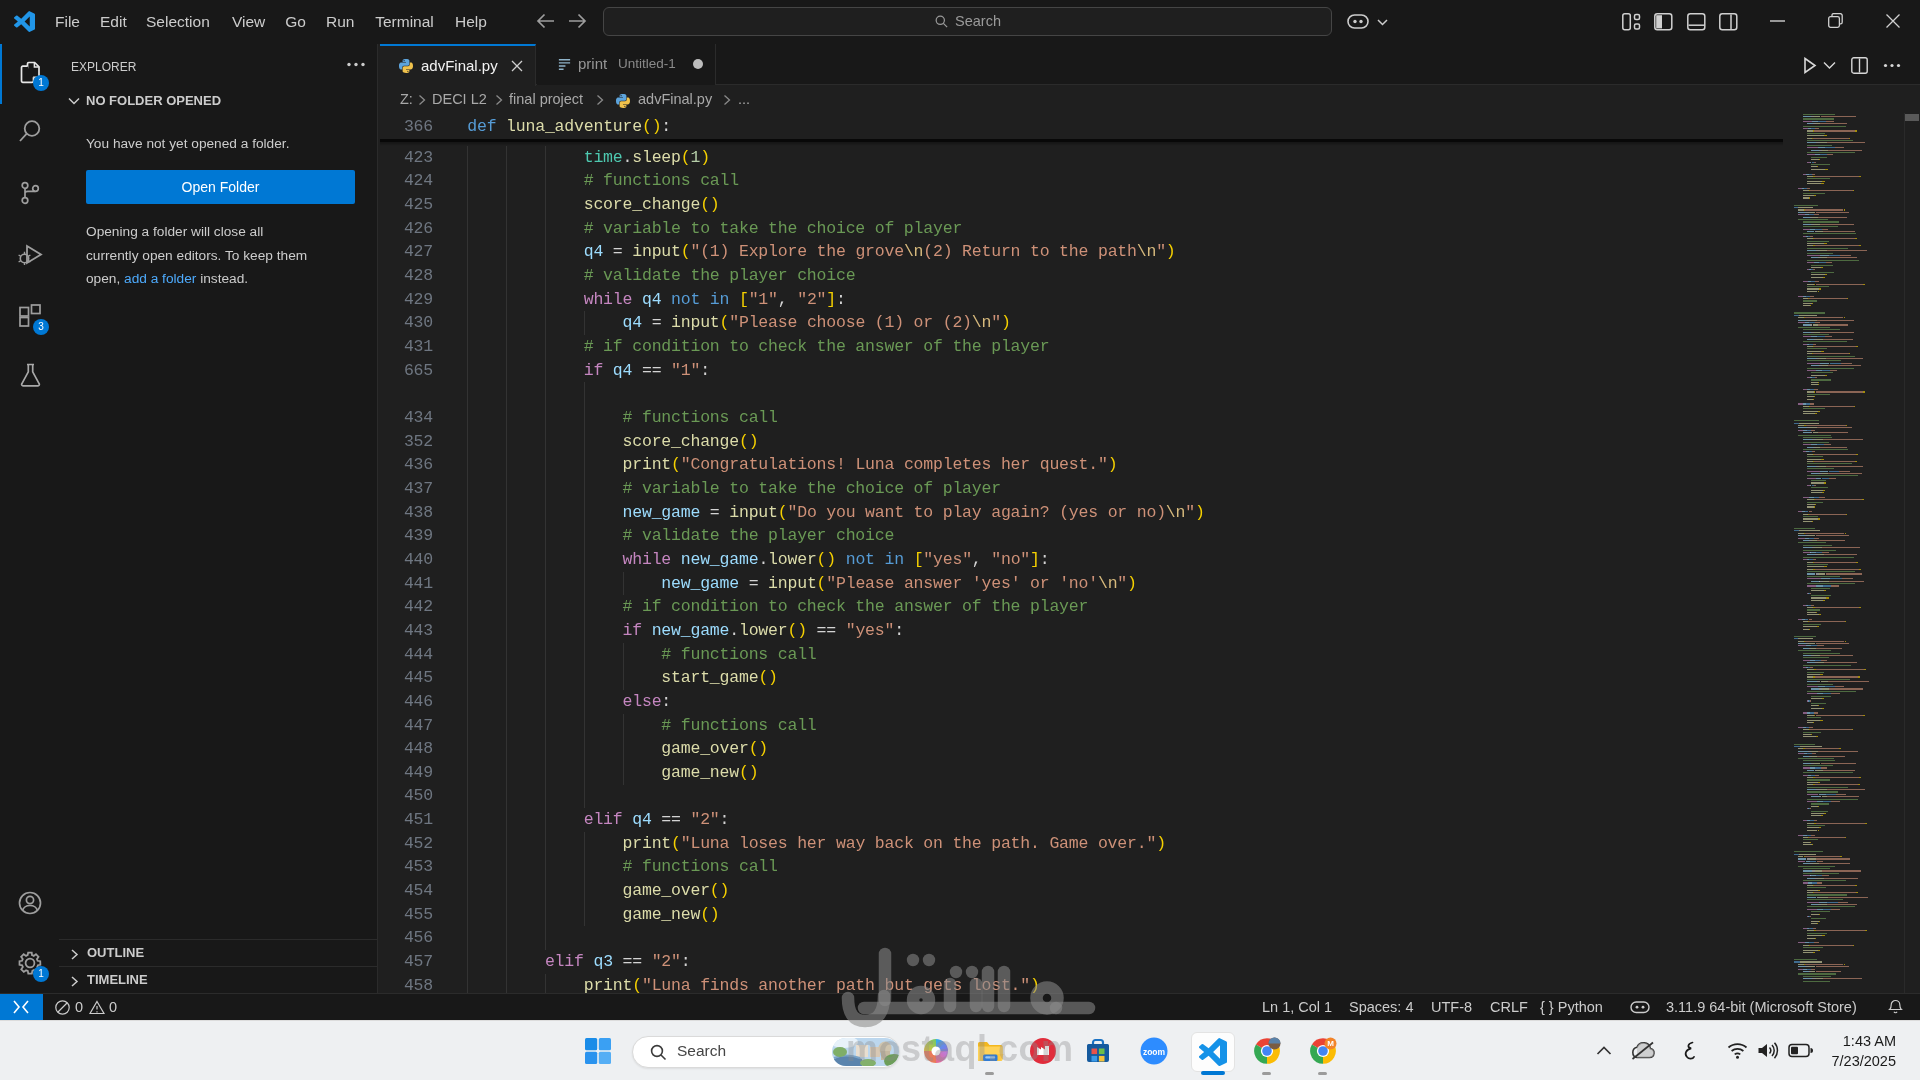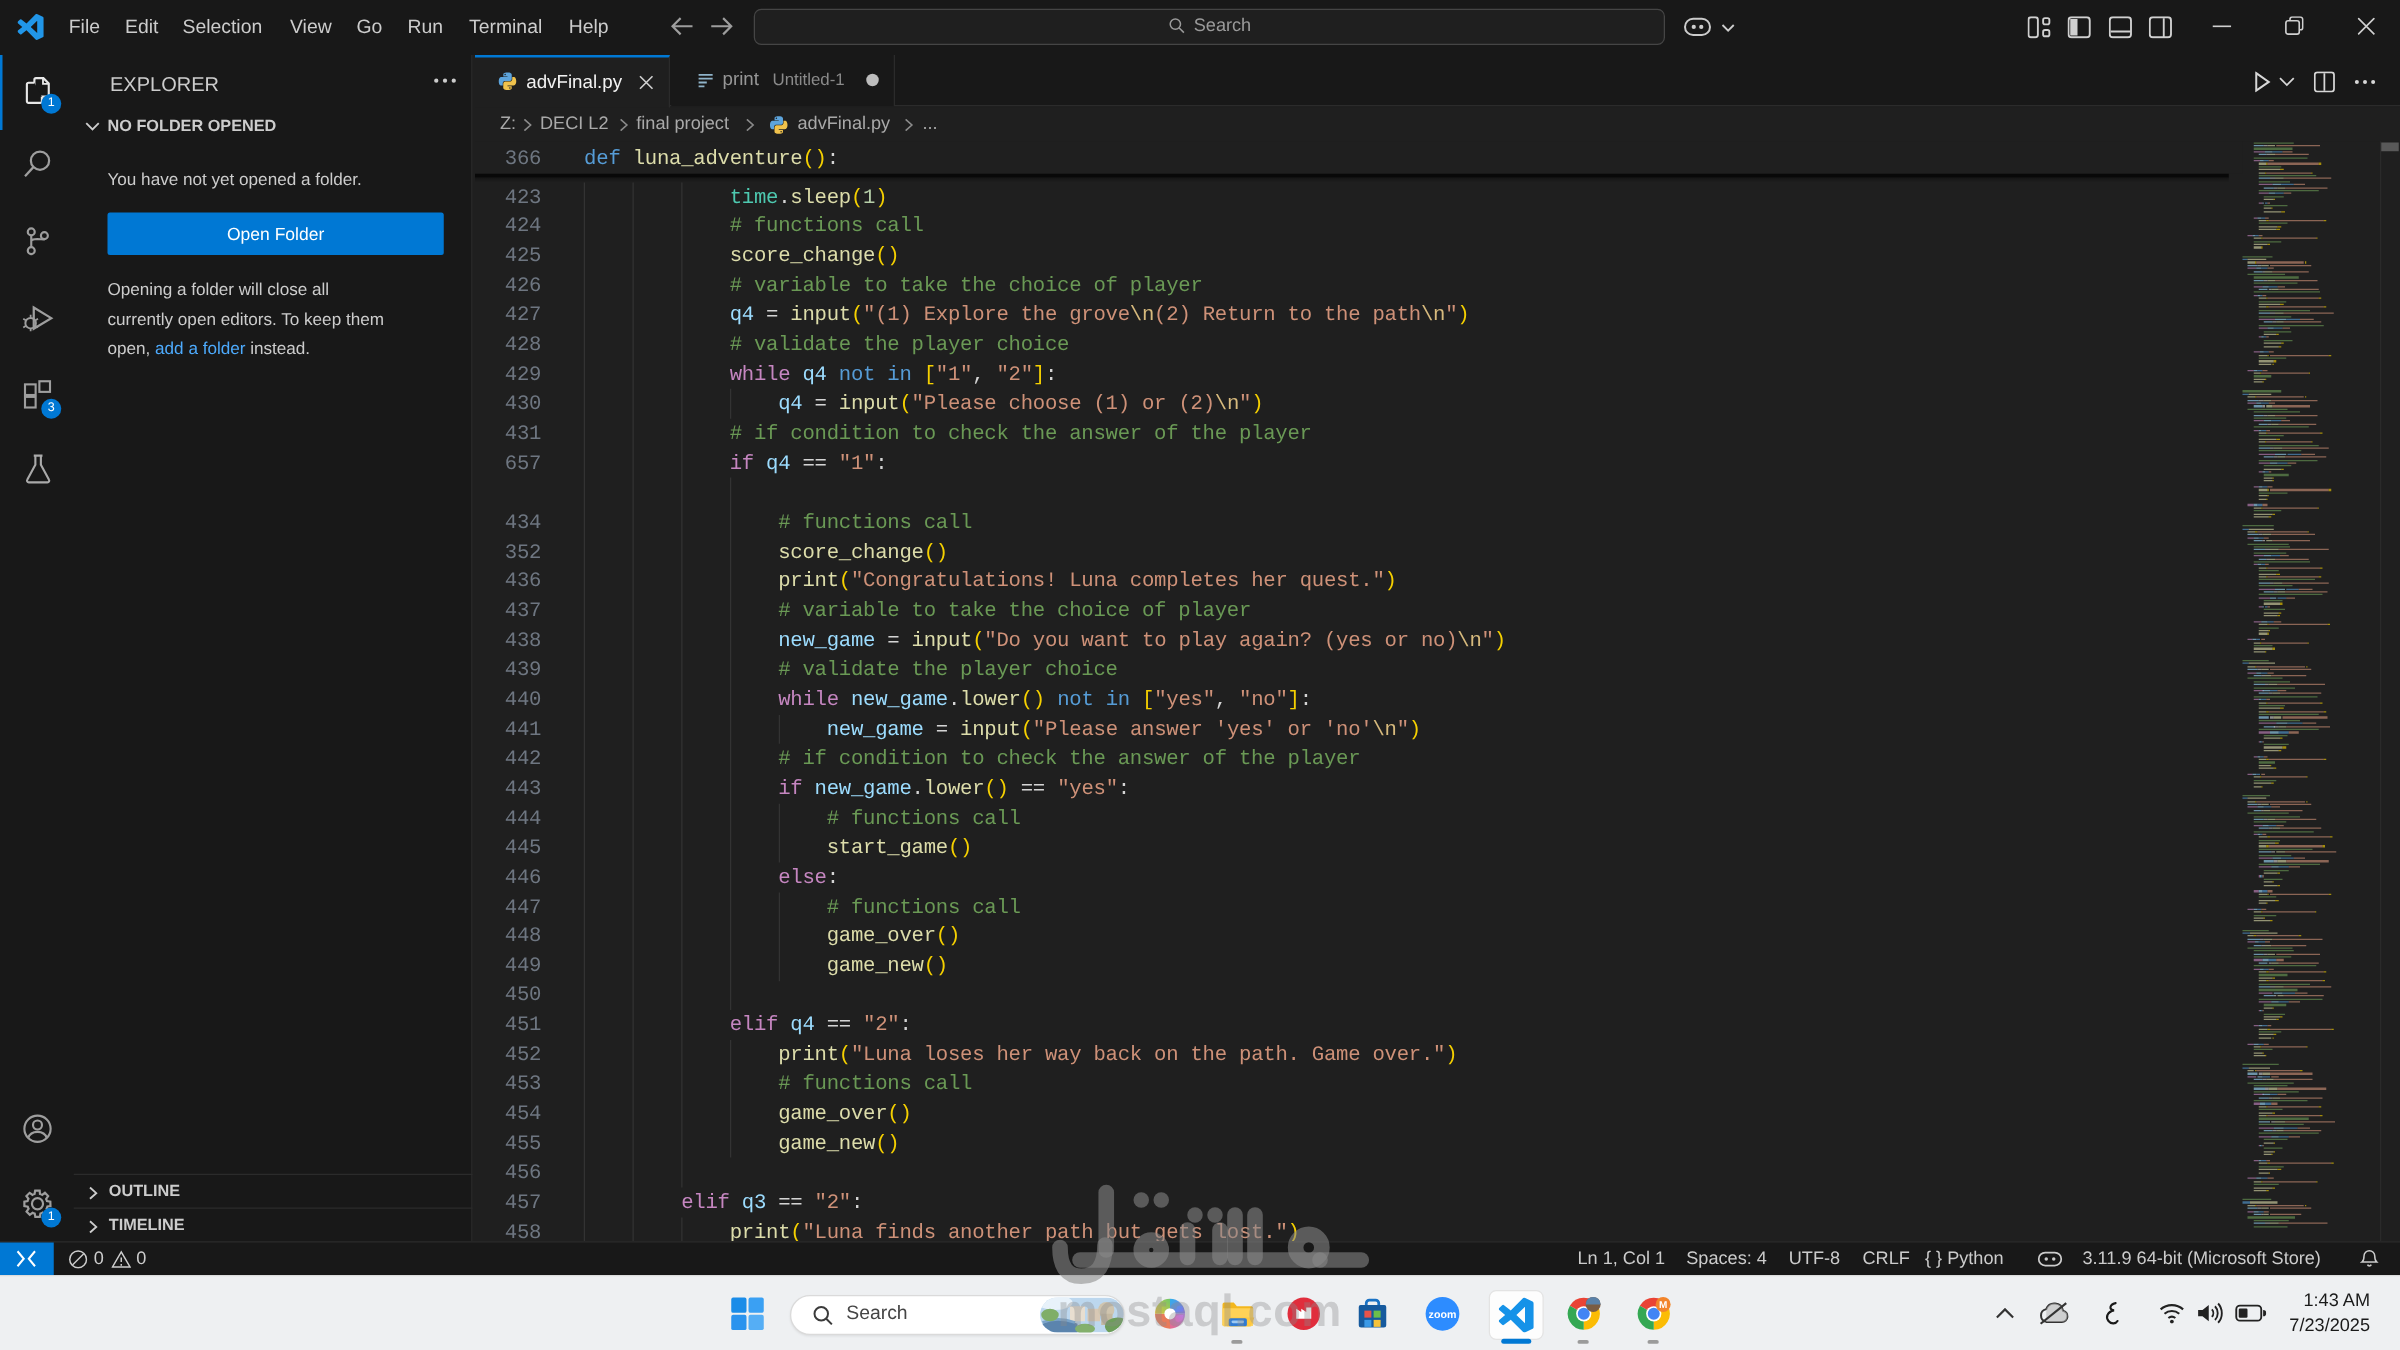--- a/index.html
+++ b/index.html
@@ -187,21 +187,21 @@
    <circle cx="14" cy="11" r="3.6" stroke="#9e9e9e" stroke-width="1.7" fill="none"></circle>
    <path d="M6.5 21.5c1.3-4 4-5 7.5-5s6.2 1 7.5 5" stroke="#9e9e9e" stroke-width="1.7" fill="none"></path>
  </svg>
  <svg class="abs" style="left:16px;top:905px" width="28" height="28" viewBox="0 0 24 24">
    <path fill="none" stroke="#9e9e9e" stroke-width="1.5" d="M12 8.2a3.8 3.8 0 1 0 0 7.6 3.8 3.8 0 0 0 0-7.6zm8.9 5.4-.1-3.1-2.3-.4a6.9 6.9 0 0 0-.6-1.4l1.4-2-2.2-2.2-1.9 1.4a6.9 6.9 0 0 0-1.5-.6L13.5 3h-3.1l-.4 2.3a6.9 6.9 0 0 0-1.4.6l-2-1.4-2.2 2.2 1.4 1.9a6.9 6.9 0 0 0-.6 1.5L3 10.5v3.1l2.3.4a6.9 6.9 0 0 0 .6 1.4l-1.4 2 2.2 2.2 1.9-1.4a6.9 6.9 0 0 0 1.5.6l.4 2.2h3.1l.4-2.3a6.9 6.9 0 0 0 1.4-.6l2 1.4 2.2-2.2-1.4-1.9a6.9 6.9 0 0 0 .6-1.5z"></path>
  </svg>
  <div class="abs" style="left:33px;top:922px;width:16px;height:16px;border-radius:50%;background:#0078d4;color:#fff;font-size:10px;text-align:center;line-height:16px">1</div>
 </div>
 
 <div id="sidebar">
- <div class="abs" style="left:29px;top:16px;color:#cccccc;font-size:16px">EXPLORER</div>
+ <div class="abs" style="left:12px;top:16px;color:#cccccc;font-size:12px">EXPLORER</div>
  <svg class="abs" style="left:287px;top:18px" width="20" height="5" viewBox="0 0 20 5">
       <circle cx="3" cy="2.5" r="1.7" fill="#cccccc"></circle>
       <circle cx="10" cy="2.5" r="1.7" fill="#cccccc"></circle>
       <circle cx="17" cy="2.5" r="1.7" fill="#cccccc"></circle>
     </svg>
  <svg class="abs" style="left:9px;top:52px" width="12" height="10" viewBox="0 0 12 10">
       <path d="M1 2.5l5 5 5-5" stroke="#cccccc" stroke-width="1.5" fill="none"></path>
     </svg>
  <div class="abs" style="left:27px;top:49px;color:#cccccc;font-size:13px;font-weight:bold">NO FOLDER OPENED</div>
  <div class="abs" style="left:27px;top:92px;color:#cccccc;font-size:13.7px">You have not yet opened a folder.</div>
@@ -234,21 +234,21 @@
     <div class="guide" style="left:242.6px;top:600.5px;height:71.0px"></div>
  <div class="row" style="top:32.7px"><span class="num">423</span><span class="code">            <span class="mod">time</span><span class="pun">.</span><span class="fn">sleep</span><span class="brk">(</span><span class="num2">1</span><span class="brk">)</span></span></div>
     <div class="row" style="top:56.4px"><span class="num">424</span><span class="code">            <span class="cmt"># functions call</span></span></div>
     <div class="row" style="top:80.0px"><span class="num">425</span><span class="code">            <span class="fn">score_change</span><span class="brk">()</span></span></div>
     <div class="row" style="top:103.7px"><span class="num">426</span><span class="code">            <span class="cmt"># variable to take the choice of player</span></span></div>
     <div class="row" style="top:127.3px"><span class="num">427</span><span class="code">            <span class="var">q4</span><span class="pun"> = </span><span class="fn">input</span><span class="brk">(</span><span class="str">"(1) Explore the grove</span><span class="esc">\n</span><span class="str">(2) Return to the path</span><span class="esc">\n</span><span class="str">"</span><span class="brk">)</span></span></div>
     <div class="row" style="top:151.0px"><span class="num">428</span><span class="code">            <span class="cmt"># validate the player choice</span></span></div>
     <div class="row" style="top:174.6px"><span class="num">429</span><span class="code">            <span class="kw2">while</span><span class="pun"> </span><span class="var">q4</span><span class="pun"> </span><span class="kw1">not</span><span class="pun"> </span><span class="kw1">in</span><span class="pun"> </span><span class="brk">[</span><span class="str">"1"</span><span class="pun">, </span><span class="str">"2"</span><span class="brk">]</span><span class="pun">:</span></span></div>
     <div class="row" style="top:198.3px"><span class="num">430</span><span class="code">                <span class="var">q4</span><span class="pun"> = </span><span class="fn">input</span><span class="brk">(</span><span class="str">"Please choose (1) or (2)</span><span class="esc">\n</span><span class="str">"</span><span class="brk">)</span></span></div>
     <div class="row" style="top:222.0px"><span class="num">431</span><span class="code">            <span class="cmt"># if condition to check the answer of the player</span></span></div>
-    <div class="row" style="top:245.6px"><span class="num">657</span><span class="code">            <span class="kw2">if</span><span class="pun"> </span><span class="var">q4</span><span class="pun"> == </span><span class="str">"1"</span><span class="pun">:</span></span></div>
+    <div class="row" style="top:245.6px"><span class="num">665</span><span class="code">            <span class="kw2">if</span><span class="pun"> </span><span class="var">q4</span><span class="pun"> == </span><span class="str">"1"</span><span class="pun">:</span></span></div>
     <div class="row" style="top:292.9px"><span class="num">434</span><span class="code">                <span class="cmt"># functions call</span></span></div>
     <div class="row" style="top:316.6px"><span class="num">352</span><span class="code">                <span class="fn">score_change</span><span class="brk">()</span></span></div>
     <div class="row" style="top:340.2px"><span class="num">436</span><span class="code">                <span class="fn">print</span><span class="brk">(</span><span class="str">"Congratulations! Luna completes her quest."</span><span class="brk">)</span></span></div>
     <div class="row" style="top:363.9px"><span class="num">437</span><span class="code">                <span class="cmt"># variable to take the choice of player</span></span></div>
     <div class="row" style="top:387.6px"><span class="num">438</span><span class="code">                <span class="var">new_game</span><span class="pun"> = </span><span class="fn">input</span><span class="brk">(</span><span class="str">"Do you want to play again? (yes or no)</span><span class="esc">\n</span><span class="str">"</span><span class="brk">)</span></span></div>
     <div class="row" style="top:411.2px"><span class="num">439</span><span class="code">                <span class="cmt"># validate the player choice</span></span></div>
     <div class="row" style="top:434.9px"><span class="num">440</span><span class="code">                <span class="kw2">while</span><span class="pun"> </span><span class="var">new_game</span><span class="pun">.</span><span class="fn">lower</span><span class="brk">()</span><span class="pun"> </span><span class="kw1">not</span><span class="pun"> </span><span class="kw1">in</span><span class="pun"> </span><span class="brk">[</span><span class="str">"yes"</span><span class="pun">, </span><span class="str">"no"</span><span class="brk">]</span><span class="pun">:</span></span></div>
     <div class="row" style="top:458.5px"><span class="num">441</span><span class="code">                    <span class="var">new_game</span><span class="pun"> = </span><span class="fn">input</span><span class="brk">(</span><span class="str">"Please answer 'yes' or 'no'</span><span class="esc">\n</span><span class="str">"</span><span class="brk">)</span></span></div>
     <div class="row" style="top:482.2px"><span class="num">442</span><span class="code">                <span class="cmt"># if condition to check the answer of the player</span></span></div>
     <div class="row" style="top:505.8px"><span class="num">443</span><span class="code">                <span class="kw2">if</span><span class="pun"> </span><span class="var">new_game</span><span class="pun">.</span><span class="fn">lower</span><span class="brk">()</span><span class="pun"> == </span><span class="str">"yes"</span><span class="pun">:</span></span></div>

